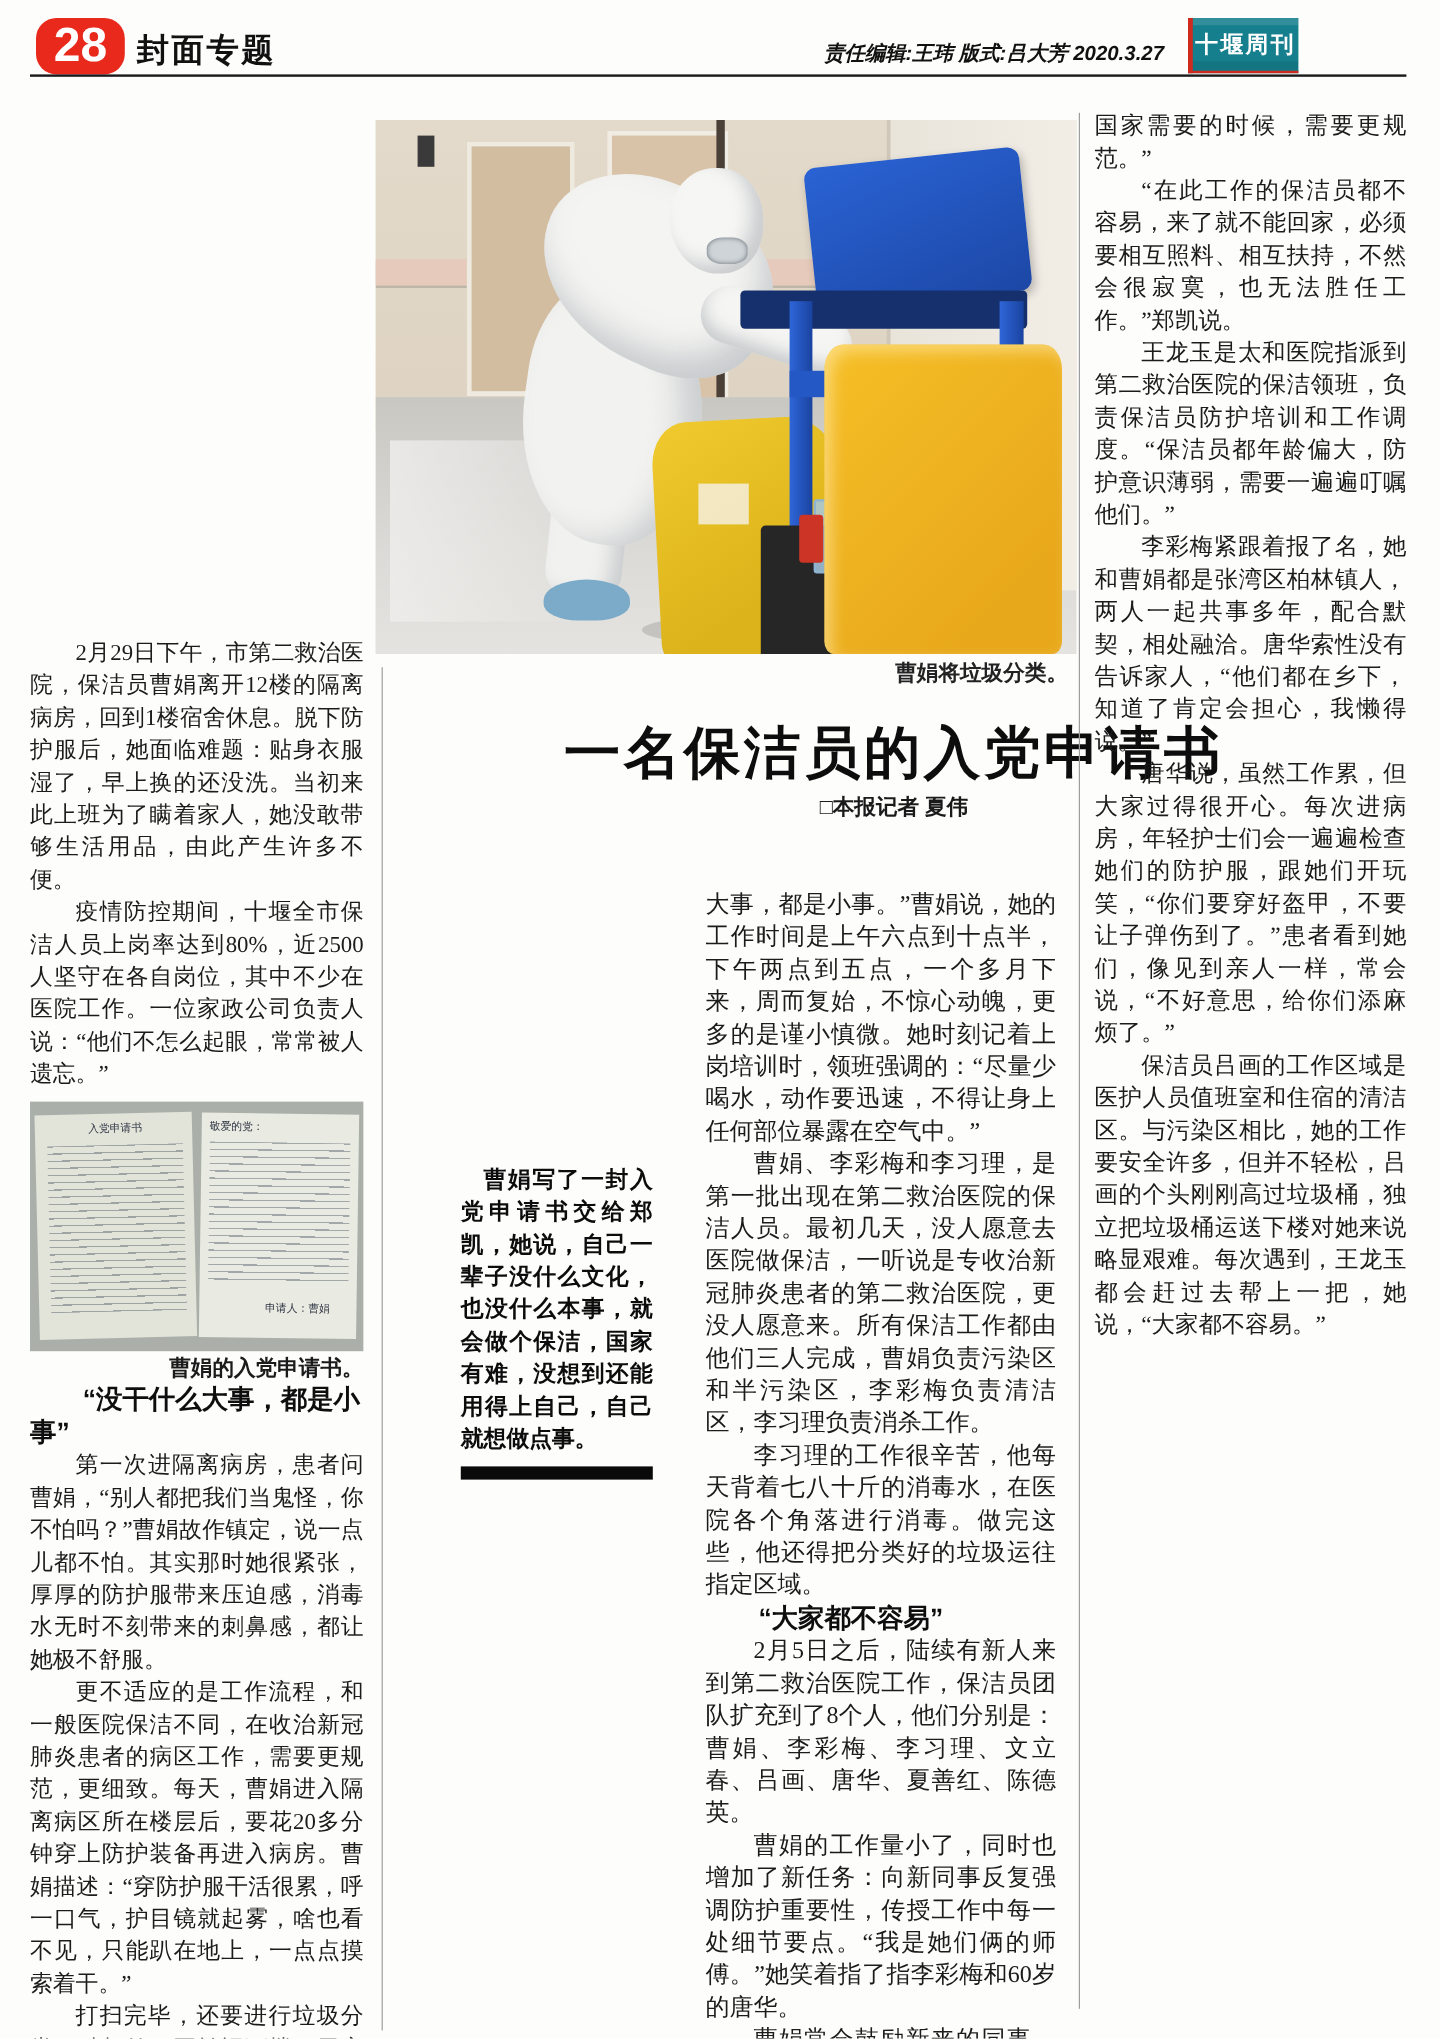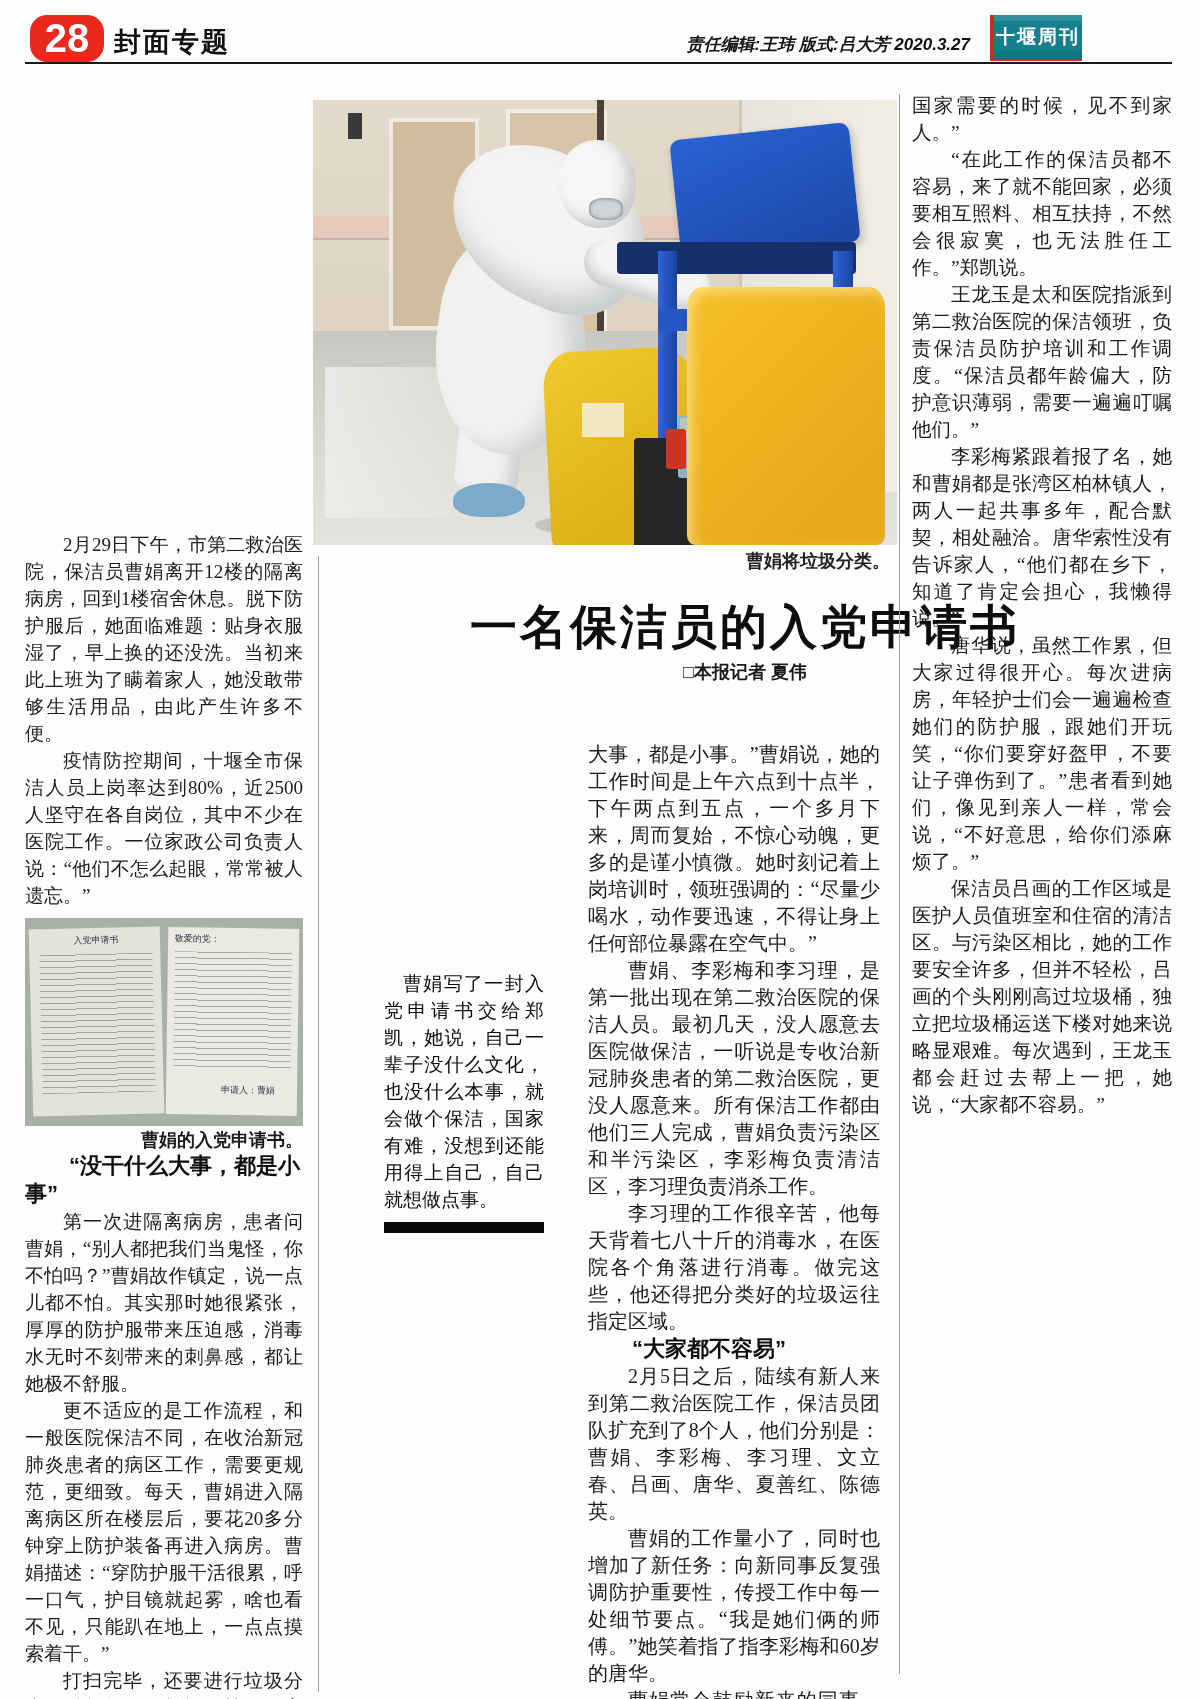--- a/index.html
+++ b/index.html
@@ -37,21 +37,21 @@
   .col-3{left:588px;top:741px;width:292px;height:958px;font-size:20px;line-height:27px;overflow:hidden;}
   .col-4{left:912px;top:92px;width:260px;height:1580px;font-size:19.5px;line-height:27px;overflow:hidden;}
   .subhead{font-family:"Liberation Sans",sans-serif;font-weight:bold;font-size:22px;line-height:28px;
       text-indent:0;margin:12px 0 6px 0;text-align:left;color:#0e0e0e;}
   .inset-caption{font-family:"Liberation Sans",sans-serif;font-weight:bold;font-size:18px;line-height:24px;
       text-align:right;margin:4px 0 2px 0;text-indent:0;}
   .vrule{width:1px;background:#9d9d9d;}
   .rule-left{left:318px;top:556px;height:1136px;}
   .rule-mid{left:899px;top:94px;height:1580px;}
   
-  .pull-quote{left:384px;top:970px;width:160px;font-size:19px;line-height:27px;font-weight:normal;
+  .pull-quote{left:384px;top:970px;width:160px;font-size:19px;line-height:27px;font-weight:bold;
       text-align:justify;color:#0c0c0c;}
   .pull-quote p{margin:0;text-indent:1em;}
   .quote-bar{margin-top:9px;height:11px;background:#0a0a0a;}
   
   .letter{position:relative;width:278px;height:208px;background:#aab0a9;margin:9px 0 2px 0;overflow:hidden;}
   .pageL,.pageR{position:absolute;top:5%;height:90%;background:#e2e4da;}
   .pageL{left:2%;width:47%;transform:rotate(-1.4deg);}
   .pageR{left:51%;width:47%;background:#e9ebe2;transform:rotate(.8deg);}
   .hw{position:absolute;background:repeating-linear-gradient(180deg,rgba(45,55,75,.5) 0 1px,transparent 1px 6px);
       opacity:.75;}
@@ -182,20 +182,20 @@
   <p>李习理的工作很辛苦，他每天背着七八十斤的消毒水，在医院各个角落进行消毒。做完这些，他还得把分类好的垃圾运往指定区域。</p>
   <p class="subhead">“大家都不容易”</p>
   <p>2月5日之后，陆续有新人来到第二救治医院工作，保洁员团队扩充到了8个人，他们分别是：曹娟、李彩梅、李习理、文立春、吕画、唐华、夏善红、陈德英。</p>
   <p>曹娟的工作量小了，同时也增加了新任务：向新同事反复强调防护重要性，传授工作中每一处细节要点。“我是她们俩的师傅。”她笑着指了指李彩梅和60岁的唐华。</p>
   <p>曹娟常会鼓励新来的同事，给她们纾解压力。有同事来了没几天，就向曹娟抱怨，太累了，干不了想回家。曹娟说：“你现在走，回去也得被隔离，见不到家人。你不走，将来可以跟后代说，我们在</p>
 </div>
 
 <div class="abs vrule rule-mid"></div>
 
 <div class="abs col col-4">
-  <p class="noindent">国家需要的时候，见不到家人。”</p>
+  <p class="noindent">国家需要的时候，需要更规范。”</p>
   <p>“在此工作的保洁员都不容易，来了就不能回家，必须要相互照料、相互扶持，不然会很寂寞，也无法胜任工作。”郑凯说。</p>
   <p>王龙玉是太和医院指派到第二救治医院的保洁领班，负责保洁员防护培训和工作调度。“保洁员都年龄偏大，防护意识薄弱，需要一遍遍叮嘱他们。”</p>
   <p>李彩梅紧跟着报了名，她和曹娟都是张湾区柏林镇人，两人一起共事多年，配合默契，相处融洽。唐华索性没有告诉家人，“他们都在乡下，知道了肯定会担心，我懒得说。”</p>
   <p>唐华说，虽然工作累，但大家过得很开心。每次进病房，年轻护士们会一遍遍检查她们的防护服，跟她们开玩笑，“你们要穿好盔甲，不要让子弹伤到了。”患者看到她们，像见到亲人一样，常会说，“不好意思，给你们添麻烦了。”</p>
   <p>保洁员吕画的工作区域是医护人员值班室和住宿的清洁区。与污染区相比，她的工作要安全许多，但并不轻松，吕画的个头刚刚高过垃圾桶，独立把垃圾桶运送下楼对她来说略显艰难。每次遇到，王龙玉都会赶过去帮上一把，她说，“大家都不容易。”</p>
 
 </div>
 
 </body></html>

